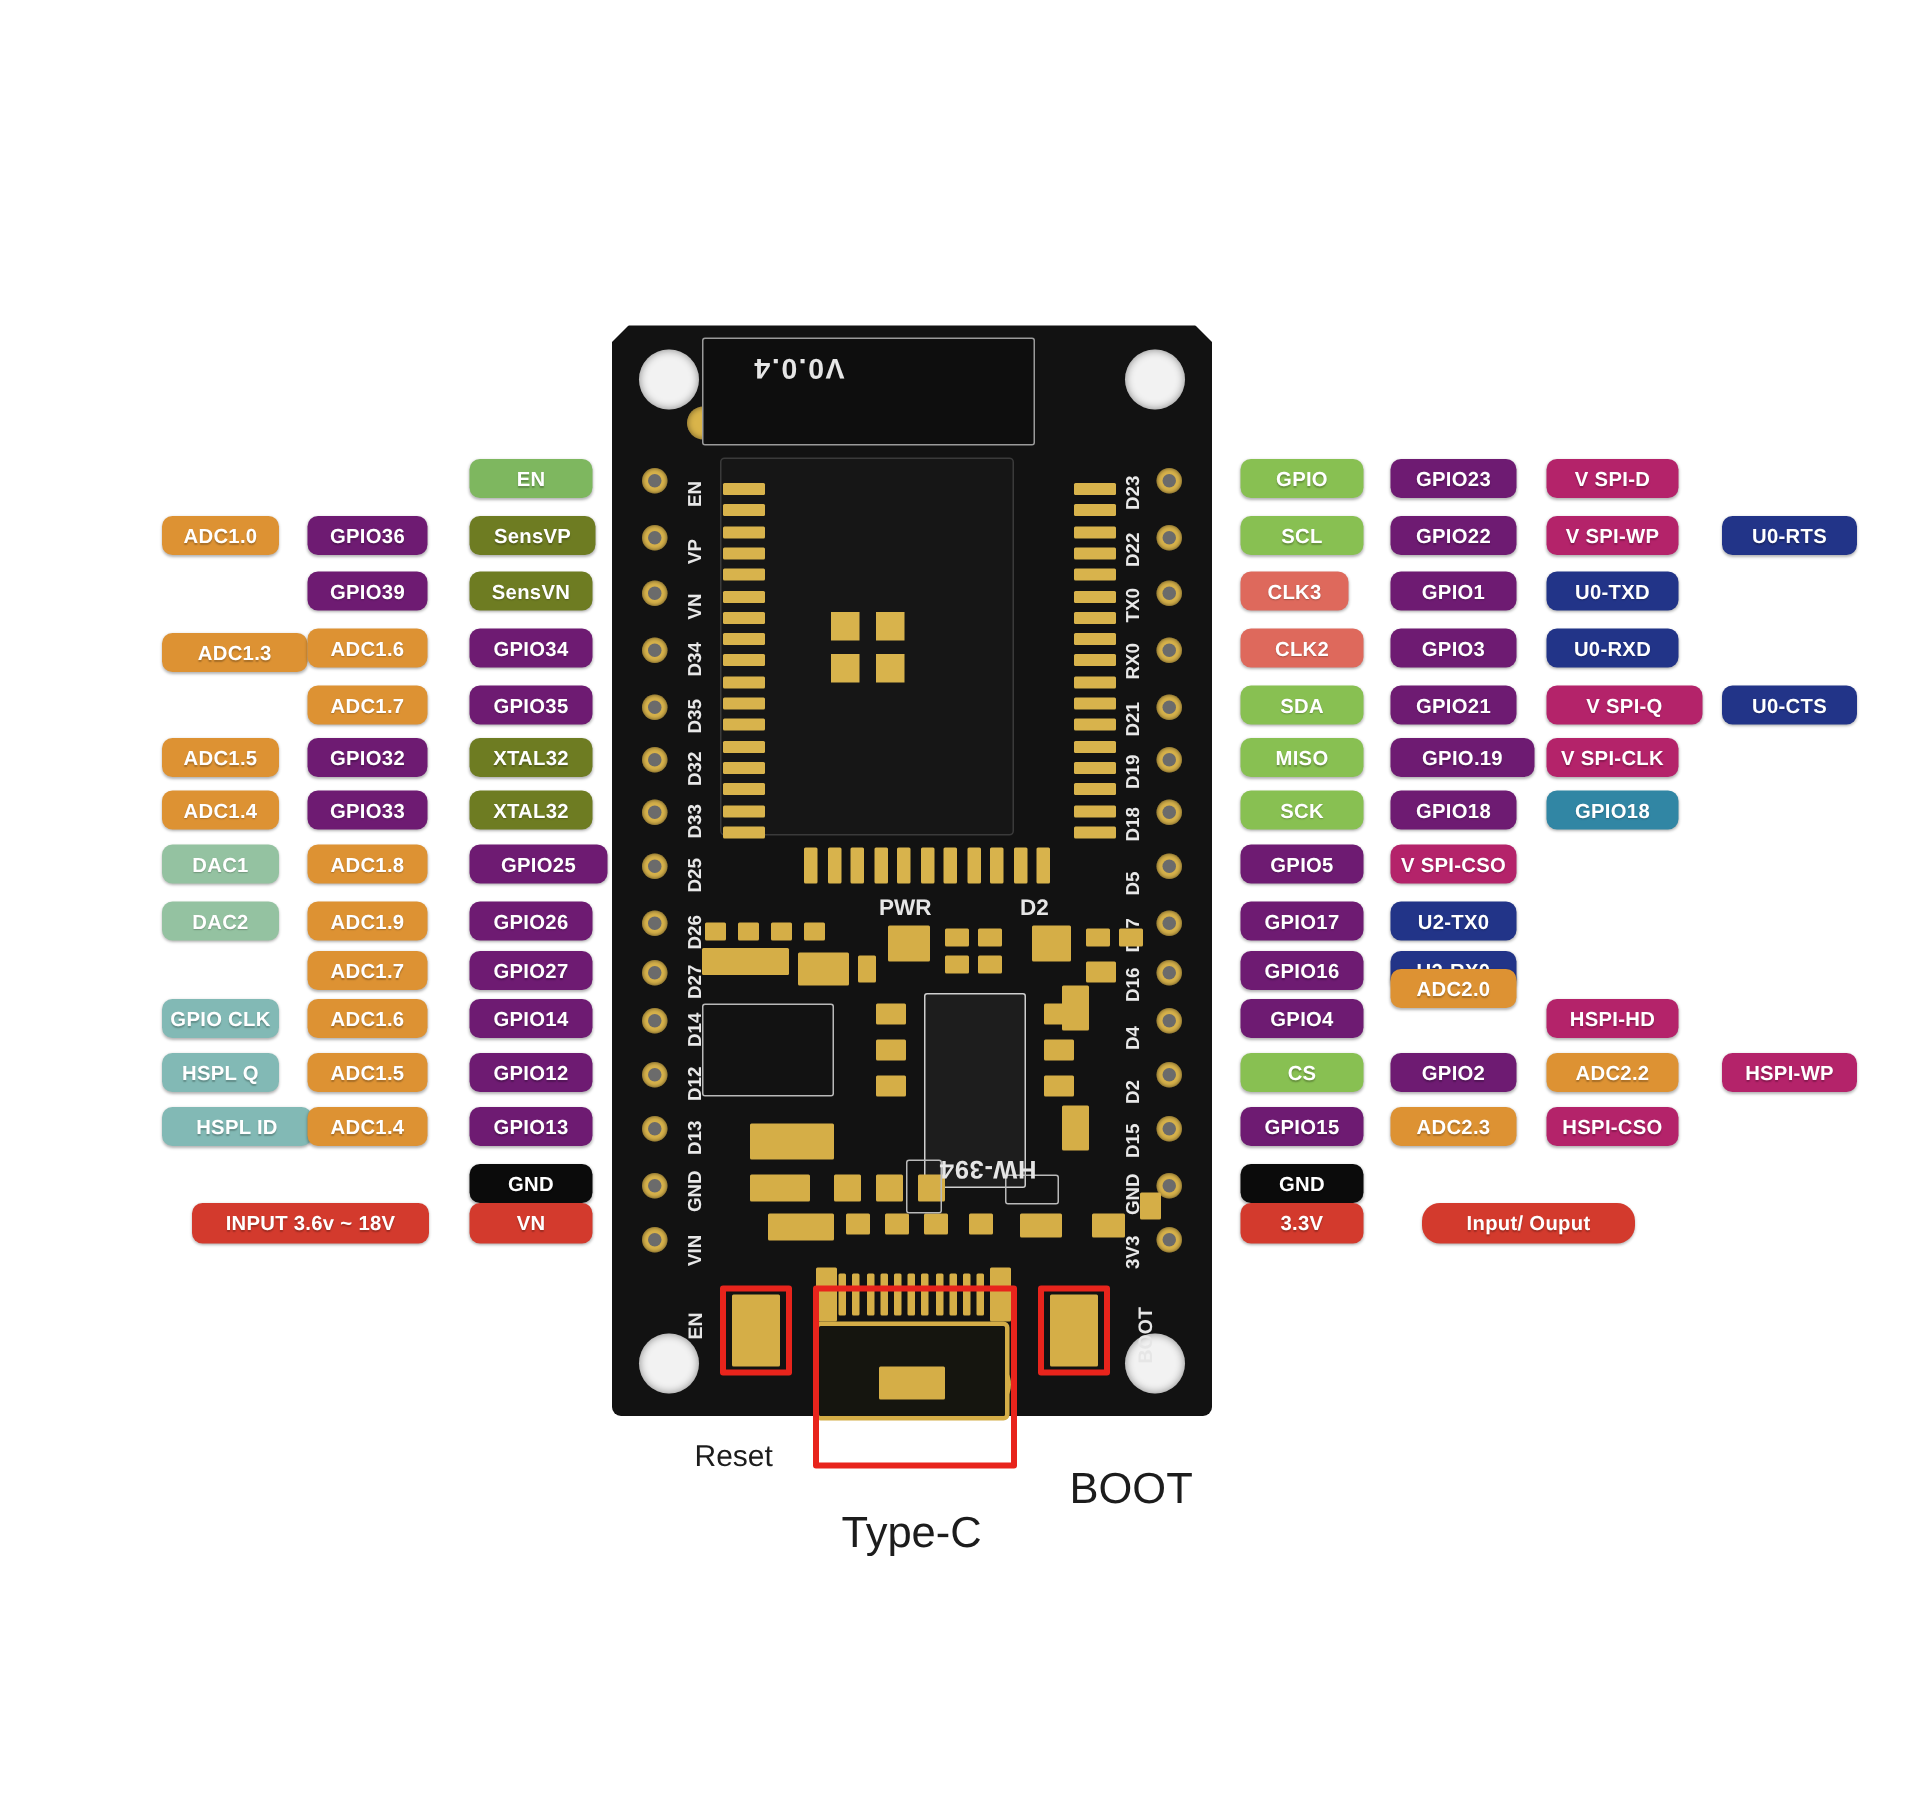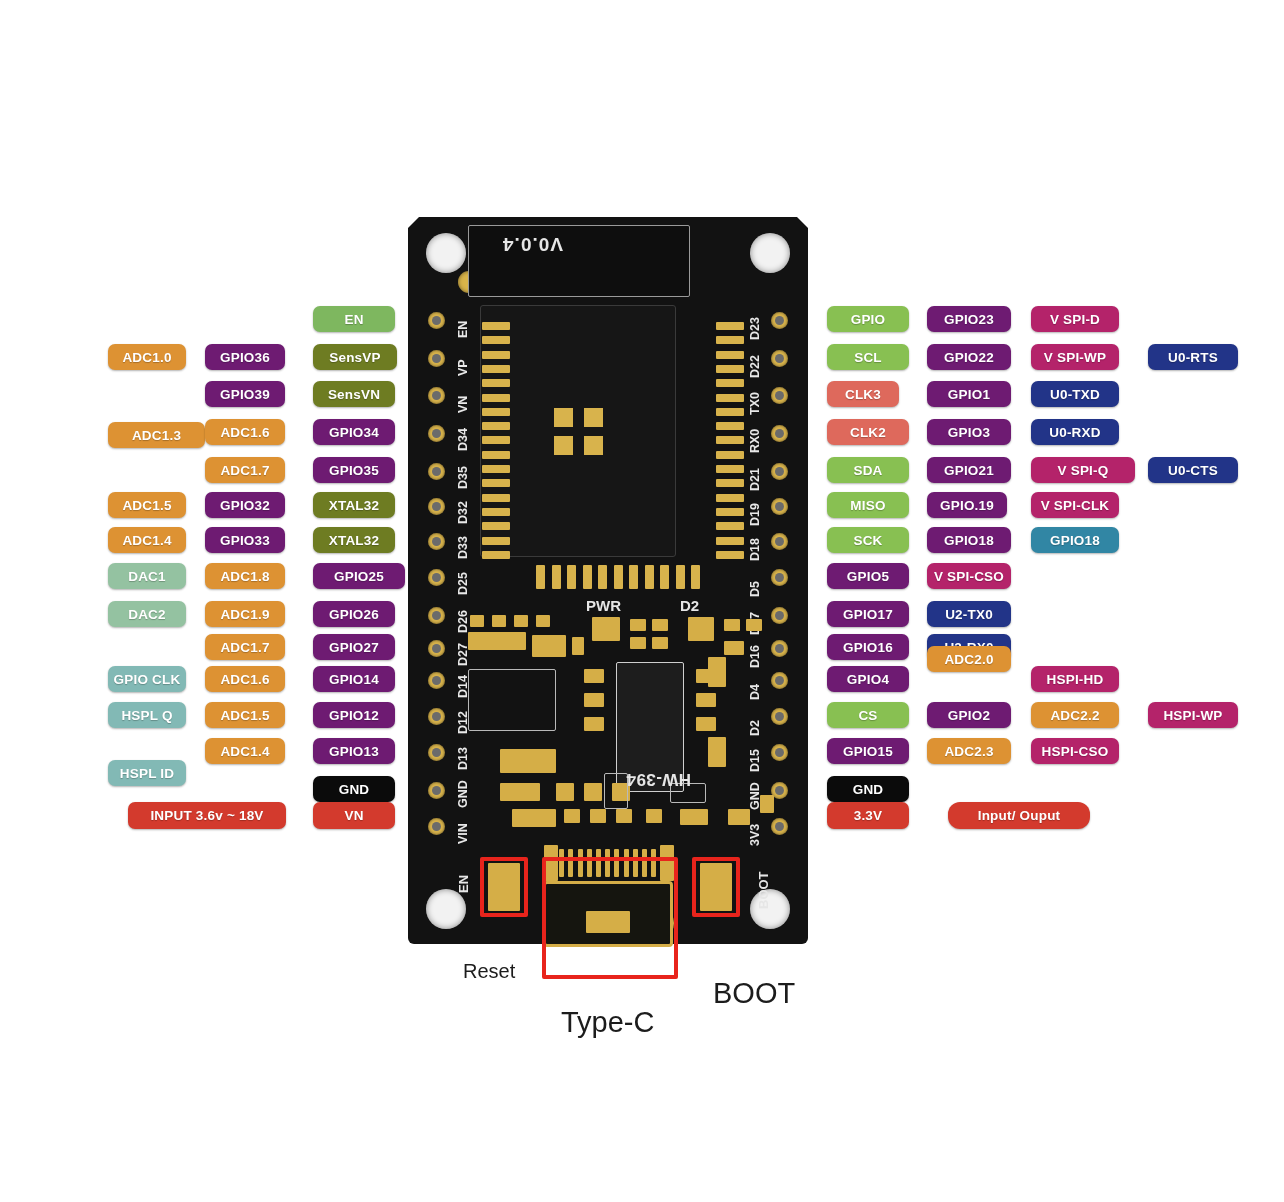--- a/index.html
+++ b/index.html
@@ -402,21 +402,21 @@
       <div class="badge b-orange" style="left: 205px; width: 80px; top: 601px;">ADC1.9</div>
       <div class="badge b-blue" style="left: 313px; width: 82px; top: 601px;">GPIO26</div>
       <div class="badge b-orange" style="left: 205px; width: 80px; top: 634px;">ADC1.7</div>
       <div class="badge b-blue" style="left: 313px; width: 82px; top: 634px;">GPIO27</div>
       <div class="badge b-hspi" style="left: 108px; width: 78px; top: 666px;">GPIO CLK</div>
       <div class="badge b-orange" style="left: 205px; width: 80px; top: 666px;">ADC1.6</div>
       <div class="badge b-blue" style="left: 313px; width: 82px; top: 666px;">GPIO14</div>
       <div class="badge b-hspi" style="left: 108px; width: 78px; top: 702px;">HSPL Q</div>
       <div class="badge b-orange" style="left: 205px; width: 80px; top: 702px;">ADC1.5</div>
       <div class="badge b-blue" style="left: 313px; width: 82px; top: 702px;">GPIO12</div>
-      <div class="badge b-hspi" style="left: 108px; width: 78px; top: 760px;">HSPL ID</div>
+      <div class="badge b-hspi" style="left: 108px; width: 100px; top: 738px;">HSPL ID</div>
       <div class="badge b-orange" style="left: 205px; width: 80px; top: 738px;">ADC1.4</div>
       <div class="badge b-blue" style="left: 313px; width: 82px; top: 738px;">GPIO13</div>
       <div class="badge b-black" style="left: 313px; width: 82px; top: 776px;">GND</div>
     </div>
 
   <div id="right-col">
       <div class="badge b-green" style="left: 827px; width: 82px; top: 306px;">GPIO</div>
       <div class="badge b-blue" style="left: 927px; width: 84px; top: 306px;">GPIO23</div>
       <div class="badge b-magenta" style="left: 1031px; width: 88px; top: 306px;">V SPI-D</div>
       <div class="badge b-green" style="left: 827px; width: 82px; top: 344px;">SCL</div>
@@ -427,21 +427,21 @@
       <div class="badge b-blue" style="left: 927px; width: 84px; top: 381px;">GPIO1</div>
       <div class="badge b-navy" style="left: 1031px; width: 88px; top: 381px;">U0-TXD</div>
       <div class="badge b-salmon" style="left: 827px; width: 82px; top: 419px;">CLK2</div>
       <div class="badge b-blue" style="left: 927px; width: 84px; top: 419px;">GPIO3</div>
       <div class="badge b-navy" style="left: 1031px; width: 88px; top: 419px;">U0-RXD</div>
       <div class="badge b-green" style="left: 827px; width: 82px; top: 457px;">SDA</div>
       <div class="badge b-blue" style="left: 927px; width: 84px; top: 457px;">GPIO21</div>
       <div class="badge b-magenta" style="left: 1031px; width: 104px; top: 457px;">V SPI-Q</div>
       <div class="badge b-navy" style="left: 1148px; width: 90px; top: 457px;">U0-CTS</div>
       <div class="badge b-green" style="left: 827px; width: 82px; top: 492px;">MISO</div>
-      <div class="badge b-blue" style="left: 927px; width: 80px; top: 492px;">GPIO.19</div>
+      <div class="badge b-blue" style="left: 927px; width: 96px; top: 492px;">GPIO.19</div>
       <div class="badge b-magenta" style="left: 1031px; width: 88px; top: 492px;">V SPI-CLK</div>
       <div class="badge b-green" style="left: 827px; width: 82px; top: 527px;">SCK</div>
       <div class="badge b-blue" style="left: 927px; width: 84px; top: 527px;">GPIO18</div>
       <div class="badge b-teal2" style="left: 1031px; width: 88px; top: 527px;">GPIO18</div>
       <div class="badge b-blue" style="left: 827px; width: 82px; top: 563px;">GPIO5</div>
       <div class="badge b-magenta" style="left: 927px; width: 84px; top: 563px;">V SPI-CSO</div>
       <div class="badge b-blue" style="left: 827px; width: 82px; top: 601px;">GPIO17</div>
       <div class="badge b-navy" style="left: 927px; width: 84px; top: 601px;">U2-TX0</div>
       <div class="badge b-blue" style="left: 827px; width: 82px; top: 634px;">GPIO16</div>
       <div class="badge b-navy" style="left: 927px; width: 84px; top: 634px;">U2-RX0</div>

